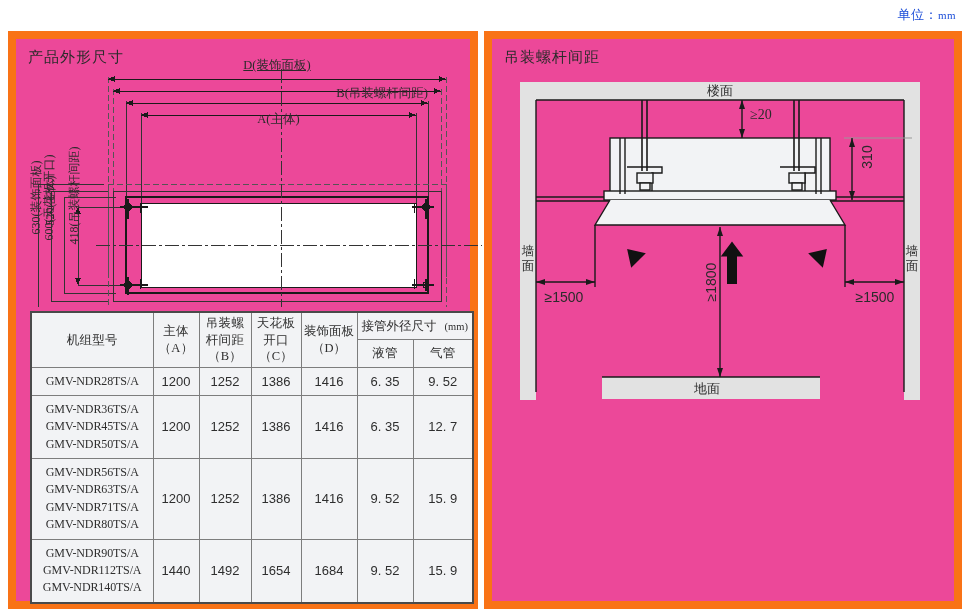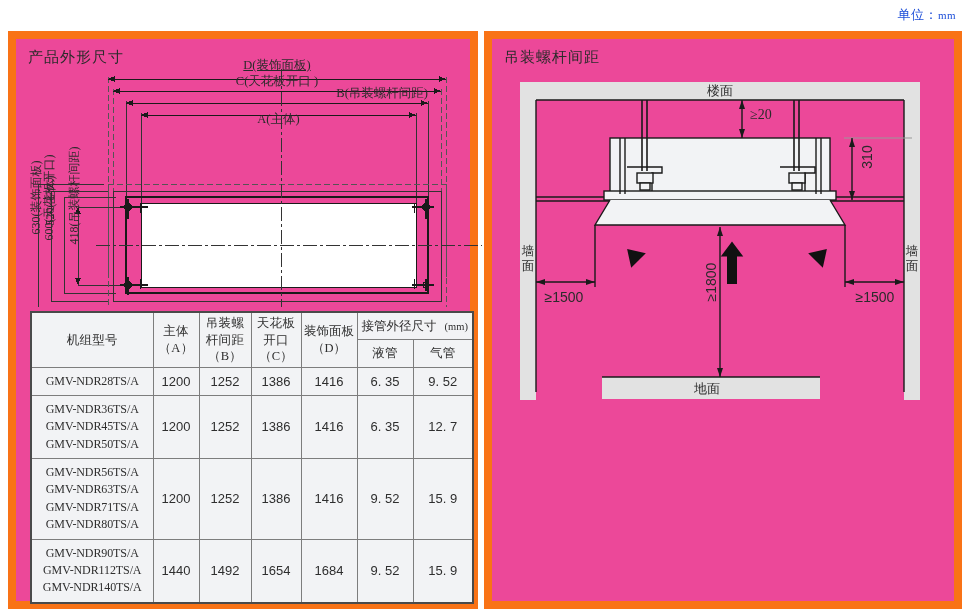--- a/index.html
+++ b/index.html
@@ -179,21 +179,20 @@
         <path d="M124 164 L124 174"></path>
         <path d="M398 164 L398 174"></path>
         <path d="M124 240 L124 250"></path>
         <path d="M398 240 L398 250"></path>
       </g>
     </g>
   </svg>
 
   <div style="position:absolute; left:0; top:0; width:466px; height:268px; pointer-events:none;">
     <div style="position:absolute; left:92px; top:18px; width:338px; text-align:center; font-size:12.5px;text-decoration:underline;">D(装饰面板)</div>
-    <div style="position:absolute; left:97px; top:34px; width:328px; text-align:center; font-size:12.5px;">C(天花板开口 )</div>
     <div style="position:absolute; left:110px; top:46px; width:302px; text-align:right; font-size:12.5px;">B(吊装螺杆间距)</div>
     <div style="position:absolute; left:125px; top:72px; width:275px; text-align:center; font-size:12.5px;">A(主体)</div>
 
     <div style="position:absolute; left:-45px; top:150px; width:130px; text-align:center; font-size:12px;
                 transform: rotate(-90deg); transform-origin: center center;">630(装饰面板)</div>
     <div style="position:absolute; left:-32px; top:150px; width:130px; text-align:center; font-size:12px;
                 transform: rotate(-90deg); transform-origin: center center;">600(天花板开口)</div>
     <div style="position:absolute; left:-25px; top:153px; width:118px; text-align:center; font-size:12px;
                 transform: rotate(-90deg); transform-origin: center center;">520(主体)</div>
     <div style="position:absolute; left:-6px; top:148px; width:128px; text-align:center; font-size:12px;

